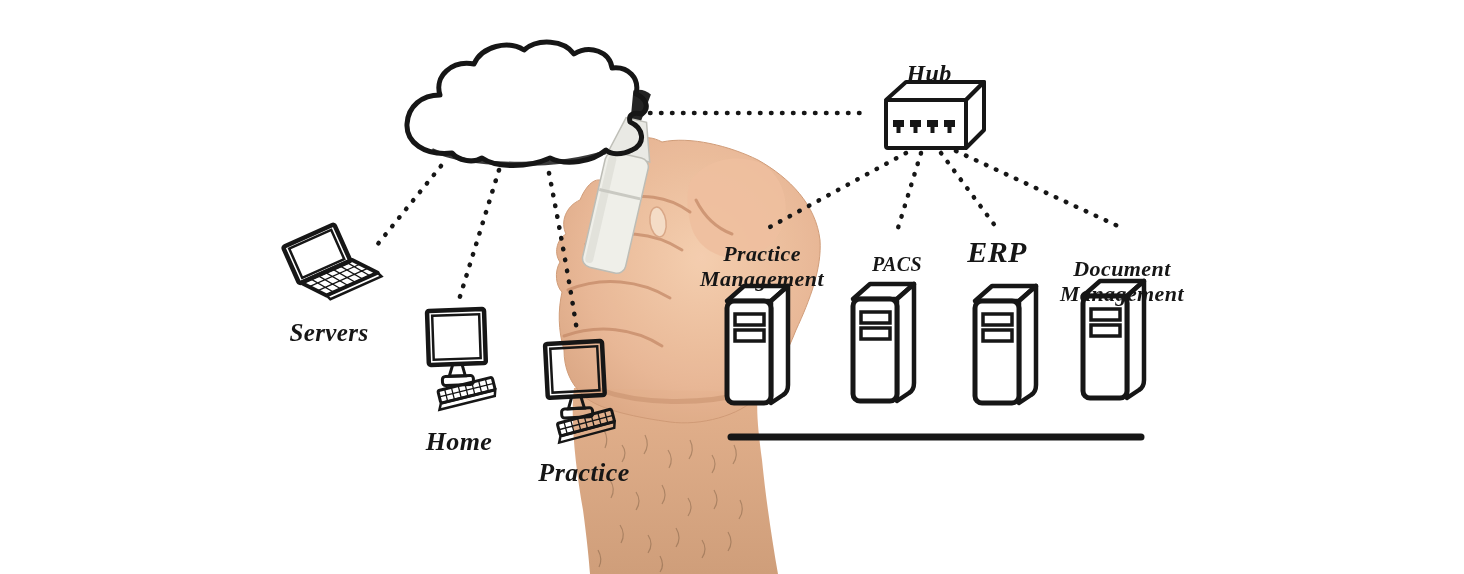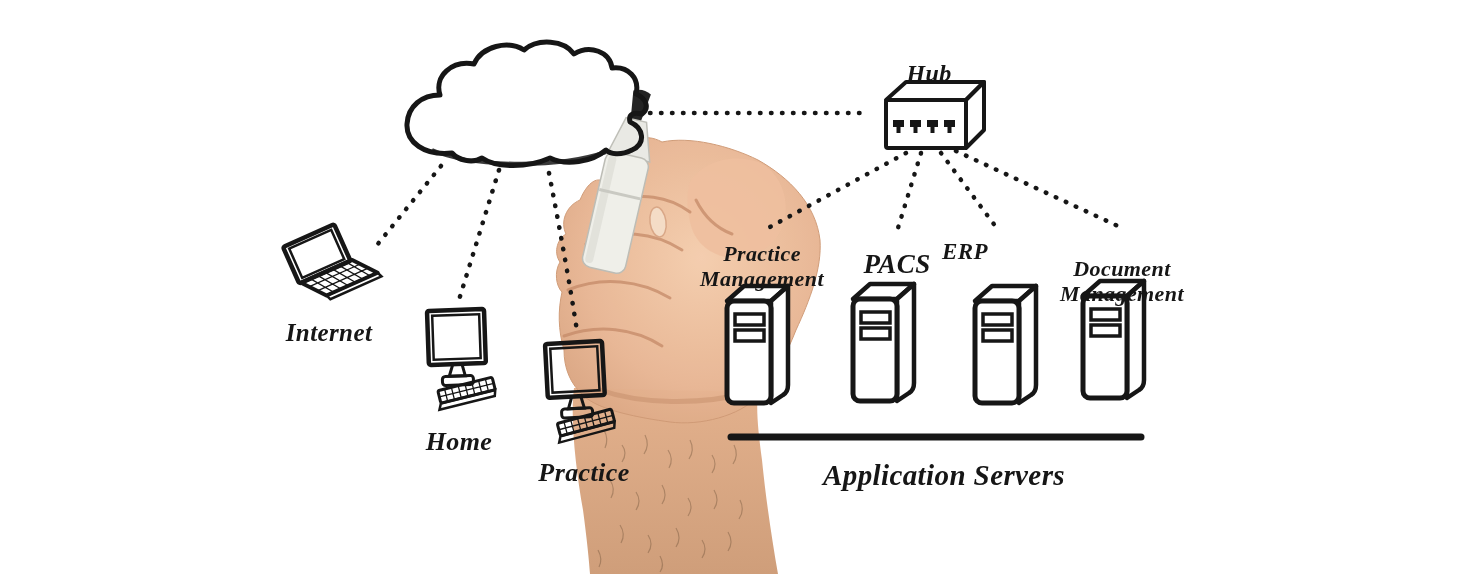--- a/index.html
+++ b/index.html
@@ -10,22 +10,22 @@
          font-family:"Liberation Serif",serif;font-style:italic;font-weight:700;
          color:#161616;white-space:pre-line;text-align:center;line-height:1.12;
          letter-spacing:.4px;margin-top:12px;}
   .lbl-internet{left:528px;top:113px;font-size:30px;}
   .lbl-hub{left:929px;top:61px;font-size:24px;}
   .lbl-hospital{left:329px;top:321px;font-size:25px;}
   .lbl-home{left:459px;top:430px;font-size:26px;}
   .lbl-practice{left:584px;top:461px;font-size:26px;}
   .lbl-srv{font-size:22px;}
   .lbl-pm{left:762px;top:255px;}
-  .lbl-pacs{left:897px;top:252px;font-size:27px;}
-  .lbl-erp{left:965px;top:240px;font-size:23px;}
+  .lbl-pacs{left:897px;top:252px;font-size:20px;}
+  .lbl-erp{left:997px;top:240px;font-size:30px;}
   .lbl-dm{left:1122px;top:270px;}
   .lbl-appsrv{left:944px;top:463px;font-size:29px;}
 </style>
 </head>
 <body>
 
 <div class="stage">
 
   <svg class="art" width="1464" height="574" viewBox="0 0 1464 574">
     <defs>
@@ -168,24 +168,23 @@
       <rect x="5" y="4" width="46" height="32" fill="none" stroke="#161616" stroke-width="2.5"></rect>
       <polygon points="2,40 58,40 76,62 20,62" fill="none" stroke="#161616" stroke-width="4" stroke-linejoin="round"></polygon>
       <polygon points="20,62 76,62 78,67 22,67" fill="none" stroke="#161616" stroke-width="2.5"></polygon>
       <path d="M8,47 L65,47 M13,54 L71,54 M12,40 L28,62 M20,40 L36,62 M28,40 L44,62 M36,40 L52,62 M44,40 L60,62 M52,40 L68,62" stroke="#161616" stroke-width="1.3" fill="none"></path>
     </g>
     <use href="#monitor-shape" transform="translate(427,311) rotate(-2)"></use>
     <use href="#monitor-shape" transform="translate(545,344) rotate(-3)"></use>
   </svg>
 
   <div class="label lbl-hub">Hub</div>
-  <div class="label lbl-hospital">Internet</div>
+  <div class="label lbl-hospital">Servers</div>
   <div class="label lbl-home">Home</div>
   <div class="label lbl-practice">Practice</div>
   <div class="label lbl-srv lbl-pm">Practice
 Management</div>
   <div class="label lbl-srv lbl-pacs">PACS</div>
   <div class="label lbl-srv lbl-erp">ERP</div>
   <div class="label lbl-srv lbl-dm">Document
 Management</div>
-  <div class="label lbl-appsrv">Application Servers</div>
 
 </div>
 
 </body></html>

